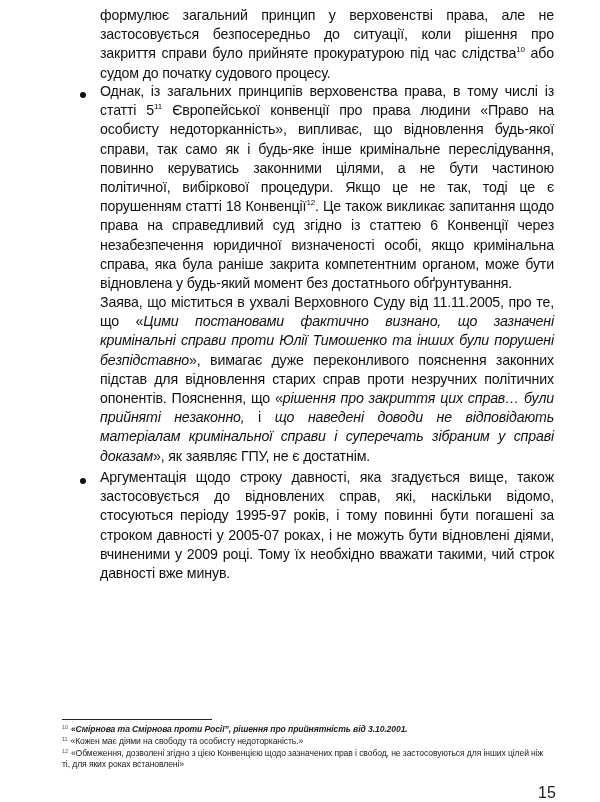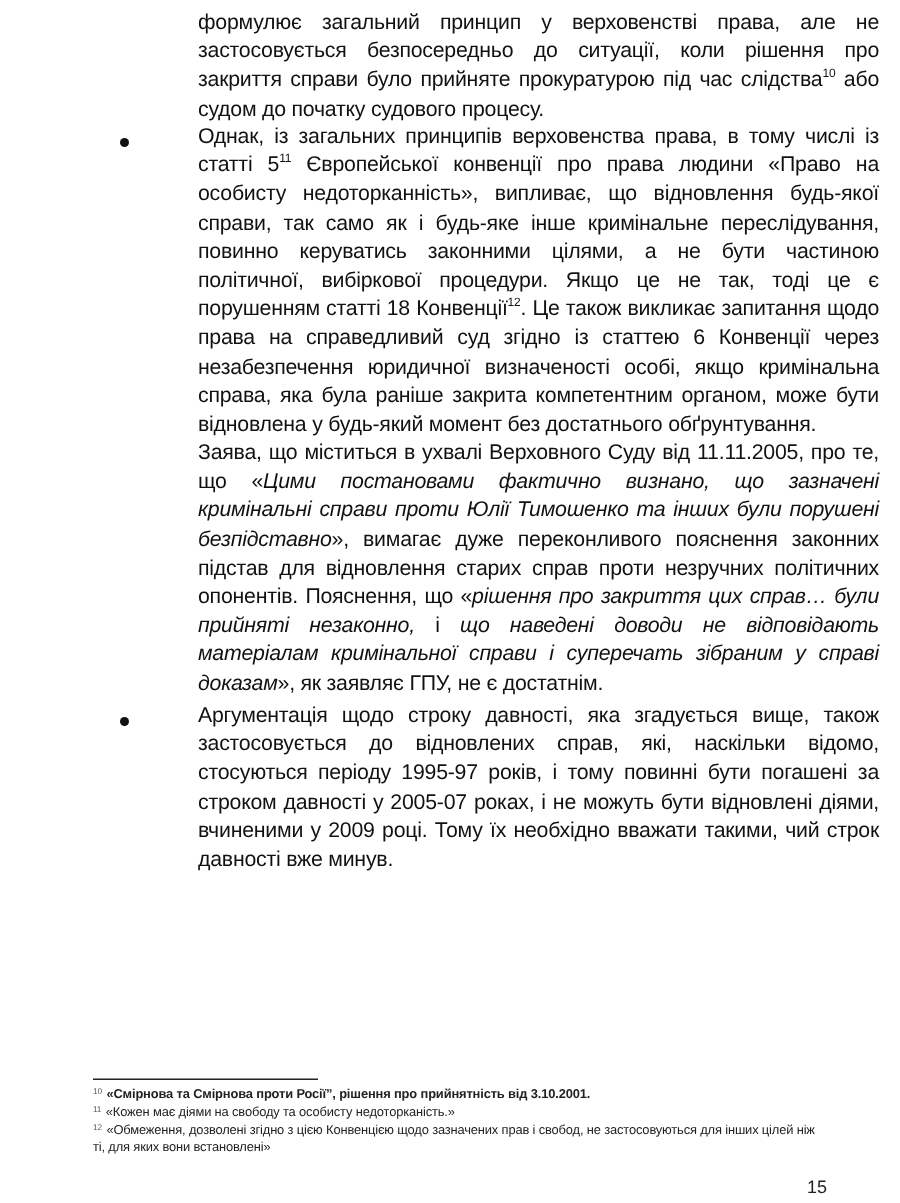--- a/index.html
+++ b/index.html
@@ -1,43 +1,43 @@
 <!DOCTYPE html>
 <html><head>
 <meta charset="utf-8">
 <style>
   html, body { margin: 0; padding: 0; background: #ffffff; }
   body { width: 600px; height: 802px; position: relative; overflow: hidden;
     font-family: "Liberation Sans", "DejaVu Sans", sans-serif; color: #111; }
   .page { position: absolute; left: 0; top: 0; width: 600px; height: 802px; }
   .block { position: absolute; left: 100px; width: 454px; font-size: 14.2px; line-height: 19.2px;
-    text-align: justify; letter-spacing: -0.15px; word-spacing: 0px; margin-left: 32px; }
+    text-align: justify; letter-spacing: -0.15px; word-spacing: 0px; }
   .block sup { font-size: 8px; line-height: 0; vertical-align: 6px; }
   .bullet { position: absolute; left: 80px; width: 6px; height: 6px; border-radius: 50%; background: #111; }
   .it { font-style: italic; }
   .fn-rule { position: absolute; left: 62px; top: 719px; width: 150px; height: 1px; background: #222; }
   .fn { position: absolute; left: 62px; width: 500px; font-size: 8.6px; line-height: 11.4px; color: #222; letter-spacing: -0.1px; }
   .fn sup { font-size: 5.5px; vertical-align: 3px; line-height: 0; margin-right: 3px; color: #555; }
-  .fn .bi { font-weight: bold; }
-  .pagenum { position: absolute; left: 538px; top: 784px; font-size: 12px; color: #222; }
+  .fn .bi { font-weight: bold; font-style: italic; }
+  .pagenum { position: absolute; left: 538px; top: 784px; font-size: 16px; color: #222; }
 </style>
 </head>
 <body>
 
 <div class="page">
 
   <div class="block" id="p1" style="top:6px;"><span>формулює загальний принцип у верховенстві права, але не застосовується безпосередньо до ситуації, коли рішення про закриття справи було прийняте прокуратурою під час слідства</span><sup>10</sup><span> або судом до початку судового процесу.</span></div>
 
   <span class="bullet" style="top:92px;"></span>
   <div class="block" id="p2" style="top:82px;"><span>Однак, із загальних принципів верховенства права, в тому числі із статті 5</span><sup>11</sup><span> Європейської конвенції про права людини «Право на особисту недоторканність», випливає, що відновлення будь-якої справи, так само як і будь-яке інше кримінальне переслідування, повинно керуватись законними цілями, а не бути частиною політичної, вибіркової процедури. Якщо це не так, тоді це є порушенням статті 18 Конвенції</span><sup>12</sup><span>. Це також викликає запитання щодо права на справедливий суд згідно із статтею 6 Конвенції через незабезпечення юридичної визначеності особі, якщо кримінальна справа, яка була раніше закрита компетентним органом, може бути відновлена у будь-який момент без достатнього обґрунтування.</span></div>
 
   <div class="block" id="p3" style="top:293px;"><span>Заява, що міститься в ухвалі Верховного Суду від 11.11.2005, про те, що «</span><span class="it">Цими постановами фактично визнано, що зазначені кримінальні справи проти Юлії Тимошенко та інших були порушені безпідставно</span><span>», вимагає дуже переконливого пояснення законних підстав для відновлення старих справ проти незручних політичних опонентів. Пояснення, що «</span><span class="it">рішення про закриття цих справ… були прийняті незаконно,</span><span> і </span><span class="it">що наведені доводи не відповідають матеріалам кримінальної справи і суперечать зібраним у справі доказам</span><span>», як заявляє ГПУ, не є достатнім.</span></div>
 
   <span class="bullet" style="top:478px;"></span>
   <div class="block" id="p4" style="top:468px;"><span>Аргументація щодо строку давності, яка згадується вище, також застосовується до відновлених справ, які, наскільки відомо, стосуються періоду 1995-97 років, і тому повинні бути погашені за строком давності у 2005-07 роках, і не можуть бути відновлені діями, вчиненими у 2009 році. Тому їх необхідно вважати такими, чий строк давності вже минув.</span></div>
 
   <div class="fn-rule"></div>
   <div class="fn" id="fn0" style="top:724px;"><sup>10</sup><span class="bi">«Смірнова та Смірнова проти Росії”, рішення про прийнятність від 3.10.2001.</span></div>
   <div class="fn" id="fn1" style="top:736px;"><sup>11</sup><span>«Кожен має діями на свободу та особисту недоторканість.»</span></div>
-  <div class="fn" id="fn2" style="top:748px; width:490px;"><sup>12</sup><span>«Обмеження, дозволені згідно з цією Конвенцією щодо зазначених прав і свобод, не застосовуються для інших цілей ніж ті, для яких вони встановлені»</span></div>
+  <div class="fn" id="fn2" style="top:748px; width:490px;"><sup>12</sup><span>«Обмеження, дозволені згідно з цією Конвенцією щодо зазначених прав і свобод, не застосовуються для інших цілей ніж ті, для яких роках встановлені»</span></div>
 
   <div class="pagenum">15</div>
 </div>
 
 </body></html>

